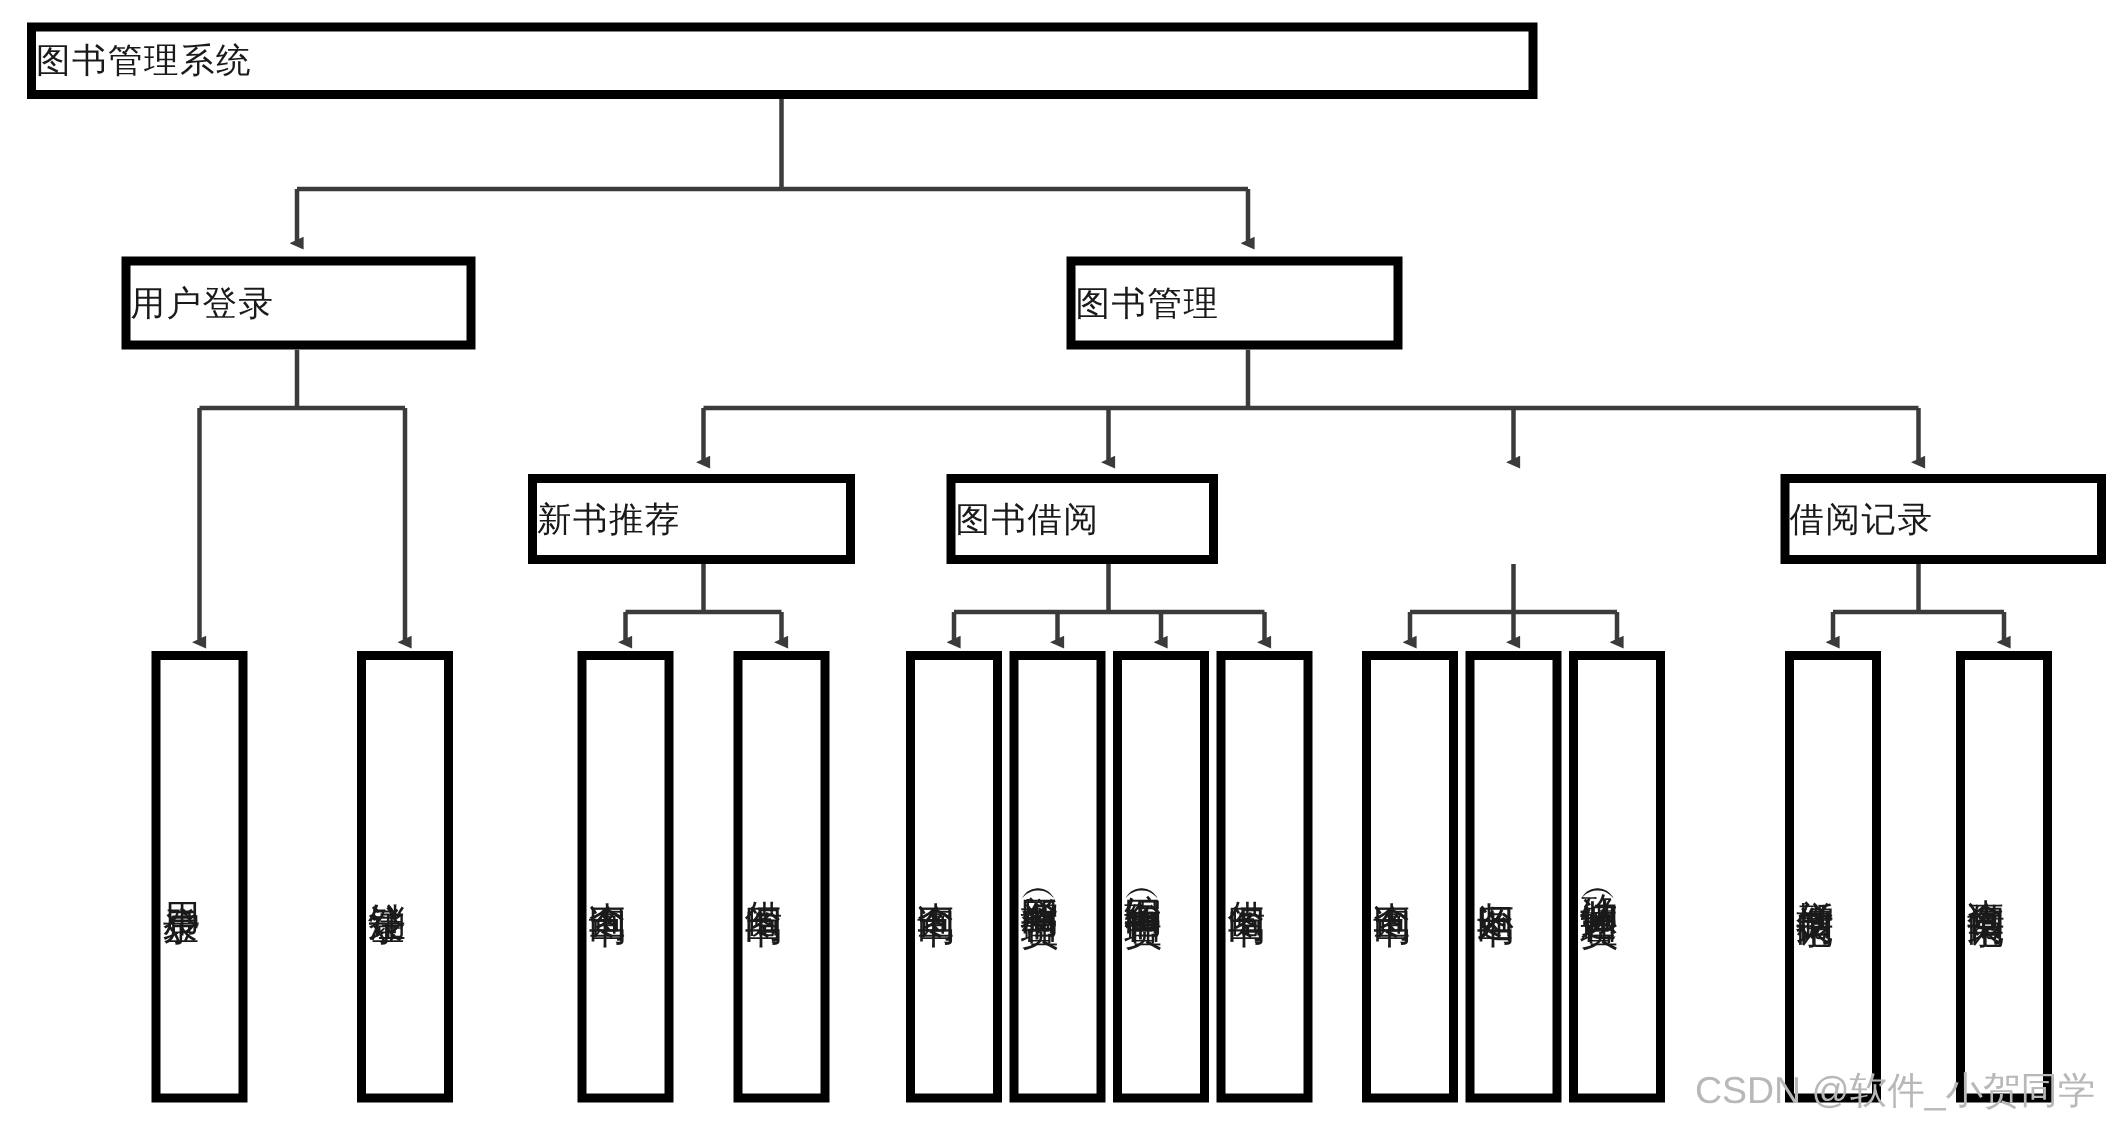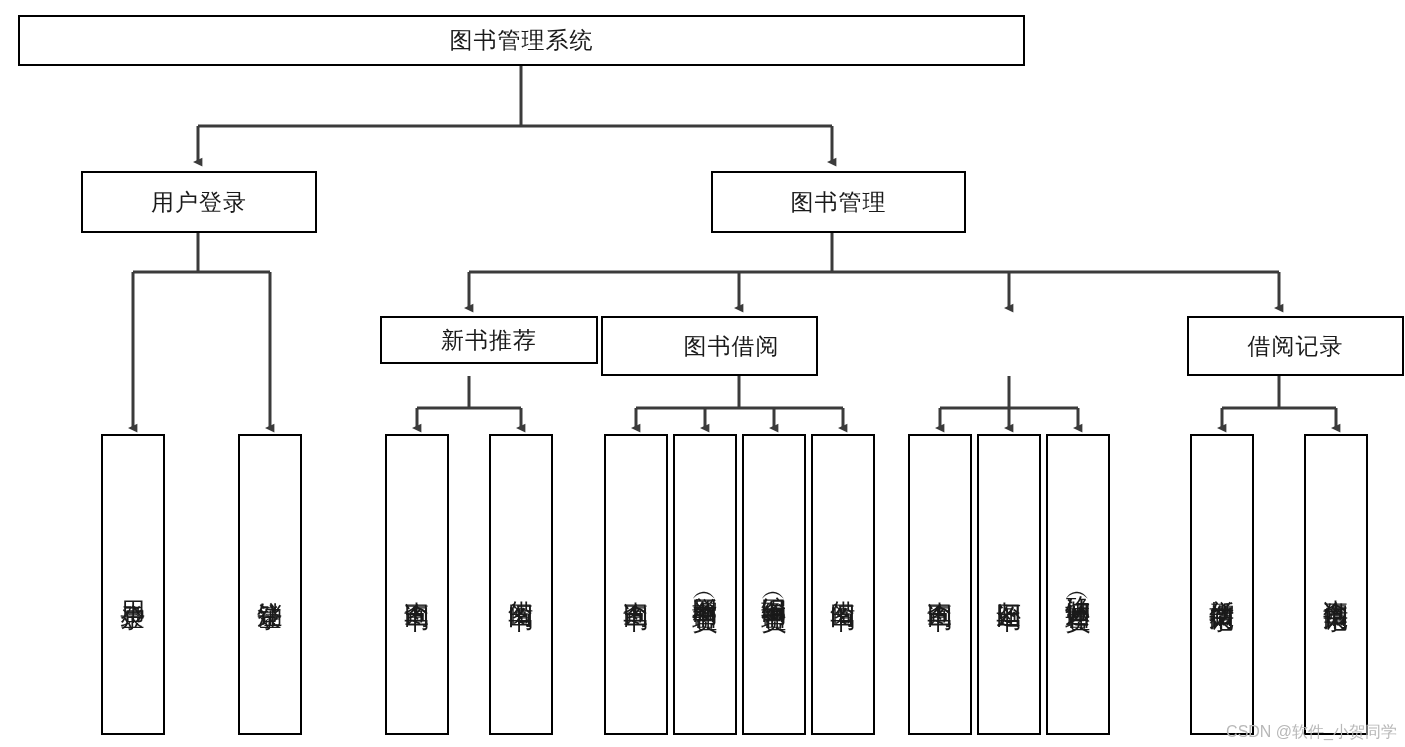--- a/index.html
+++ b/index.html
@@ -22,24 +22,24 @@
     left: 0;
     top: 0;
     width: 1405px;
     height: 747px;
     pointer-events: none;
   }
   .node {
     position: absolute;
     box-sizing: border-box;
     background: #ffffff;
-    border: 2px solid #000000;
+    border: 6px solid #000000;
     display: flex;
     align-items: center;
-    justify-content: center;
+    justify-content: flex-start;
     color: #1a1a1a;
   }
   .node.horiz {
     font-size: 23px;
     letter-spacing: 1px;
   }
   .node.vert .vtext {
     writing-mode: vertical-rl;
     text-orientation: upright;
     font-size: 25px;
@@ -48,21 +48,21 @@
     text-align: center;
     white-space: nowrap;
   }
   .node.vert {
     font-size: 25px;
   }
   #watermark {
     position: absolute;
     right: 8px;
     bottom: 4px;
-    font-size: 16px;
+    font-size: 25px;
     color: #b8b8b8;
     white-space: nowrap;
     user-select: none;
   }
 </style>
 </head>
 <body>
 
 <div id="canvas">
 
@@ -117,28 +117,28 @@
     </g>
   </svg>
 
   <div class="node horiz" style="left:18px; top:15px; width:1007px; height:51px;">
     <span>图书管理系统</span>
   </div>
 
   <div class="node horiz" style="left:81px; top:171px; width:236px; height:62px;">
     <span>用户登录</span>
   </div>
-  <div class="node horiz" style="left:711px; top:171px; width:255px; height:62px;">
+  <div class="node horiz" style="left:711px; top:171px; width:224px; height:62px;">
     <span>图书管理</span>
   </div>
 
-  <div class="node horiz" style="left:380px; top:316px; width:218px; height:48px;">
+  <div class="node horiz" style="left:352px; top:316px; width:218px; height:60px;">
     <span>新书推荐</span>
   </div>
-  <div class="node horiz" style="left:601px; top:316px; width:217px; height:60px;padding-left:44px;">
+  <div class="node horiz" style="left:631px; top:316px; width:181px; height:60px;">
     <span>图书借阅</span>
   </div>
   <div class="node horiz" style="left:1171px; top:316px; width:217px; height:60px;margin-left:16px;">
     <span>借阅记录</span>
   </div>
 
   <div class="node vert" style="left:101px; top:434px; width:64px; height:301px;">
     <span class="vtext">用户登录</span>
   </div>
   <div class="node vert" style="left:238px; top:434px; width:64px; height:301px;">

